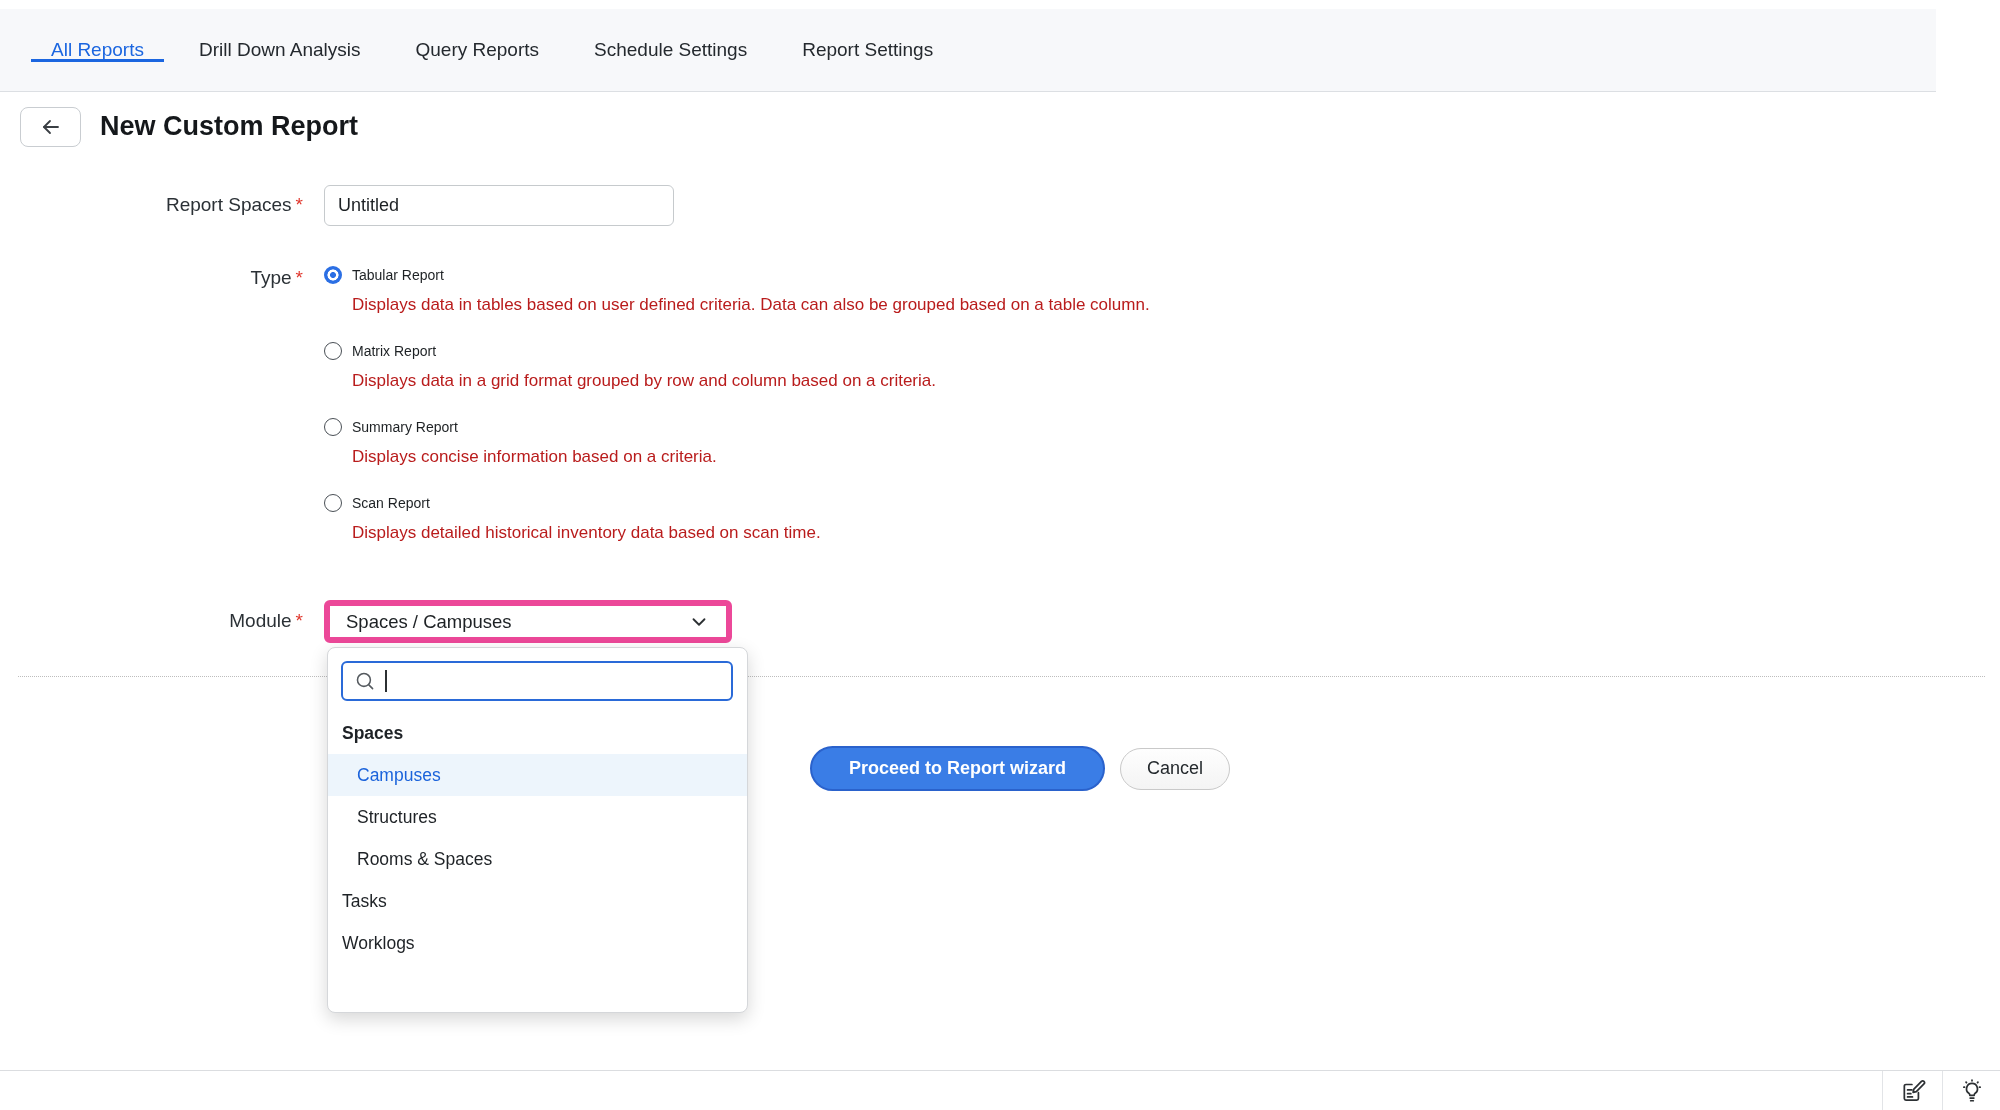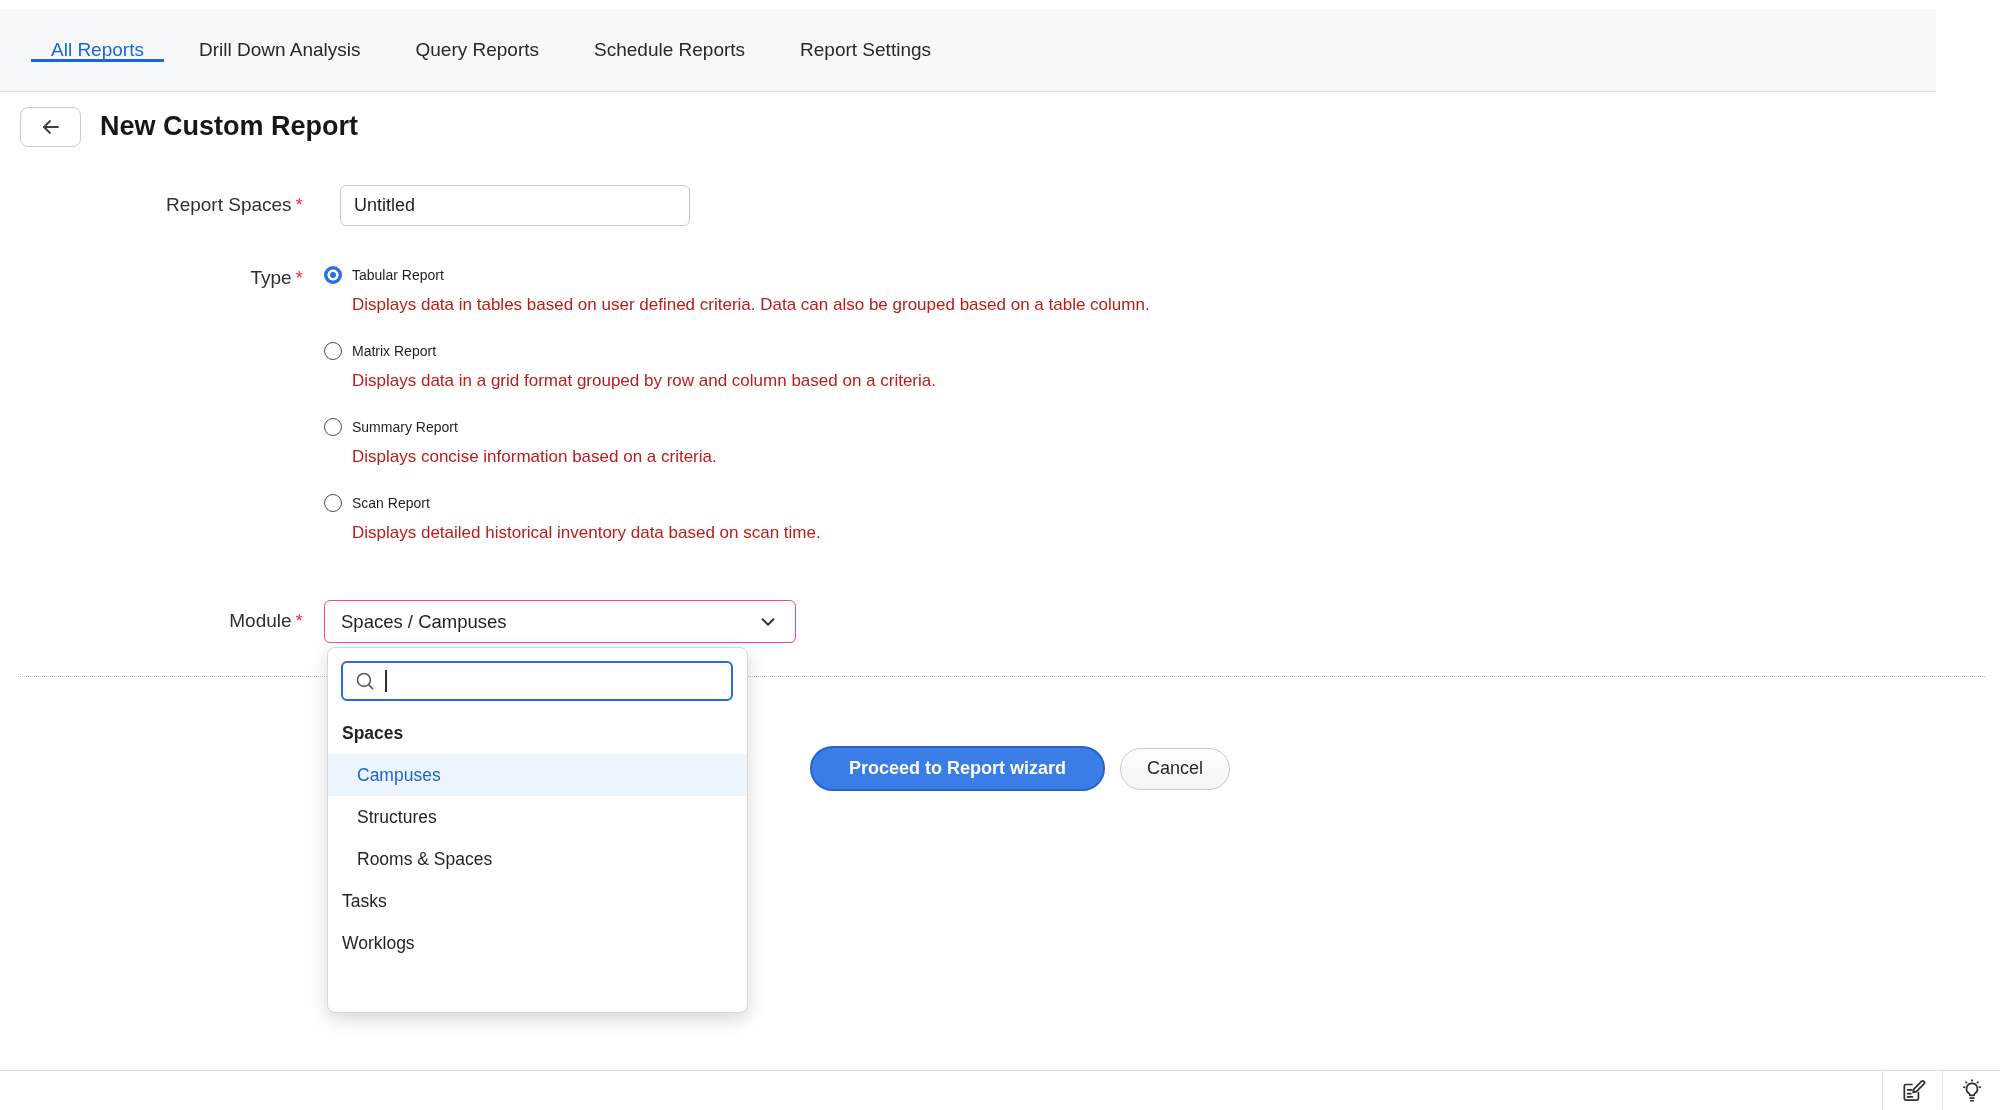--- a/index.html
+++ b/index.html
@@ -20,35 +20,35 @@
   .back-btn { position:absolute; left:20px; top:107px; width:61px; height:40px;
               background:#fff; border:1px solid #c9cdd1; border-radius:8px;
               display:flex; align-items:center; justify-content:center; cursor:pointer; }
   .page-title { position:absolute; left:100px; top:111px; font-size:27px; font-weight:700; color:#15181b; }
 
   
   .frm-label { position:absolute; left:20px; width:283px; text-align:right;
                font-size:19px; color:#2b3136; }
   .req { color:#e0362c; margin-left:4px; }
 
-  .title-input { position:absolute; left:340px; top:185px; width:350px; height:41px;
+  .title-input { position:absolute; left:324px; top:185px; width:350px; height:41px;
                  border:1px solid #c6cacd; border-radius:6px; padding:0 13px;
                  font-size:18px; color:#1d2124; font-family:"Liberation Sans",sans-serif; background:#fff; }
 
   .type-group { position:absolute; left:324px; top:266px; width:1300px; }
   .type-option { margin-bottom:27px; }
   .type-head { display:flex; align-items:center; cursor:pointer; }
   .radio { width:18px; height:18px; border-radius:50%; border:1.5px solid #4a5056; background:#fff; flex:0 0 18px; }
   .radio.checked { border:none;
      background:radial-gradient(circle at center, #2b6fe4 0 2.7px, #ffffff 3.2px 5.3px, #2b6fe4 5.8px); }
   .type-name { margin-left:10px; font-size:14px; color:#1d2124; }
   .type-desc { margin:11px 0 0 28px; font-size:17px; color:#b91c1c; line-height:20px; }
 
-  .module-select { position:absolute; left:324px; top:600px; width:472px; height:43px;
-                   border:1px solid #ec4899; border-radius:6px; background:#fff;
+  .module-select { position:absolute; left:324px; top:600px; width:408px; height:43px;
+                   border:6px solid #ec4899; border-radius:6px; background:#fff;
                    display:flex; align-items:center; padding:0 16px; cursor:pointer; }
   .module-select .sel-text { font-size:18.5px; color:#1d2124; flex:1; }
 
   .dashed-sep { position:absolute; left:18px; top:676px; width:1967px; height:0;
                 border-top:1px dotted #bdbdbd; z-index:1; }
 
   
   .actions { position:absolute; left:810px; top:702px; display:flex; align-items:center; z-index:2;margin-top:44px; }
   .btn-primary { height:45px; padding:0 37px; border-radius:23px; background:#3a7de6;
                  border:2px solid #2a62cc; color:#fff; font-size:18px; font-weight:600;
@@ -85,21 +85,21 @@
 </style>
 </head>
 <body>
 
 <div id="app">
 
   <div class="tabbar">
     <div class="tab active">All Reports</div>
     <div class="tab">Drill Down Analysis</div>
     <div class="tab">Query Reports</div>
-    <div class="tab">Schedule Reports</div>
+    <div class="tab">Schedule Settings</div>
     <div class="tab">Report Settings</div>
   </div>
 
   <div class="back-btn">
     <span>
       <svg width="24" height="24" viewBox="0 0 24 24" fill="none" stroke="#3a3f44" stroke-width="1.8" stroke-linecap="round" stroke-linejoin="round">
         <path d="M19 12H5"></path>
           <path d="M11 18l-6-6 6-6"></path>
       </svg>
     </span>

